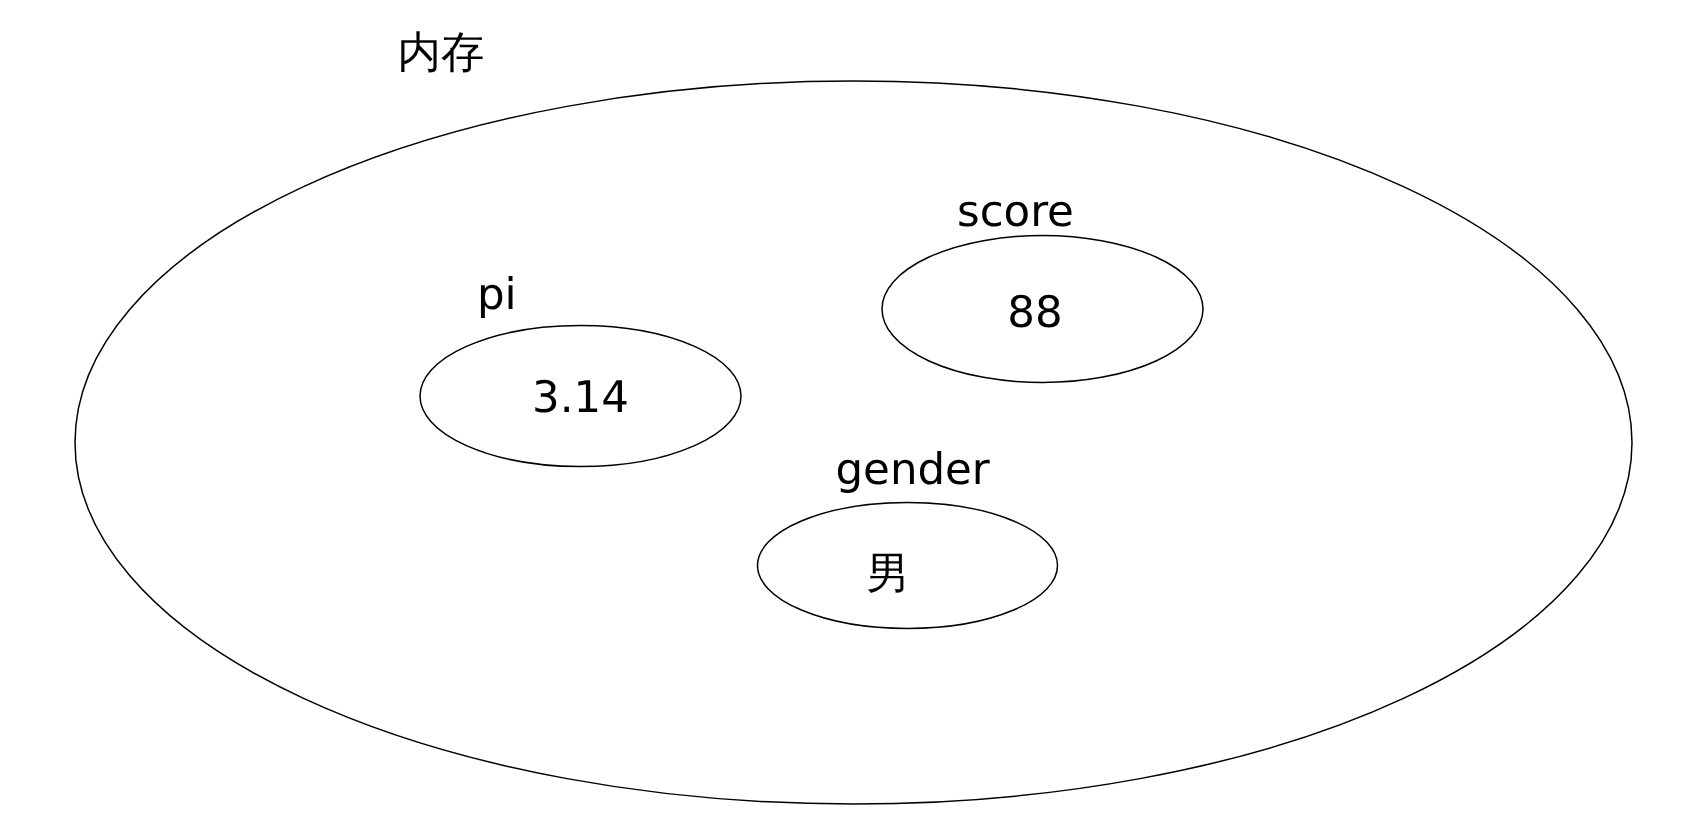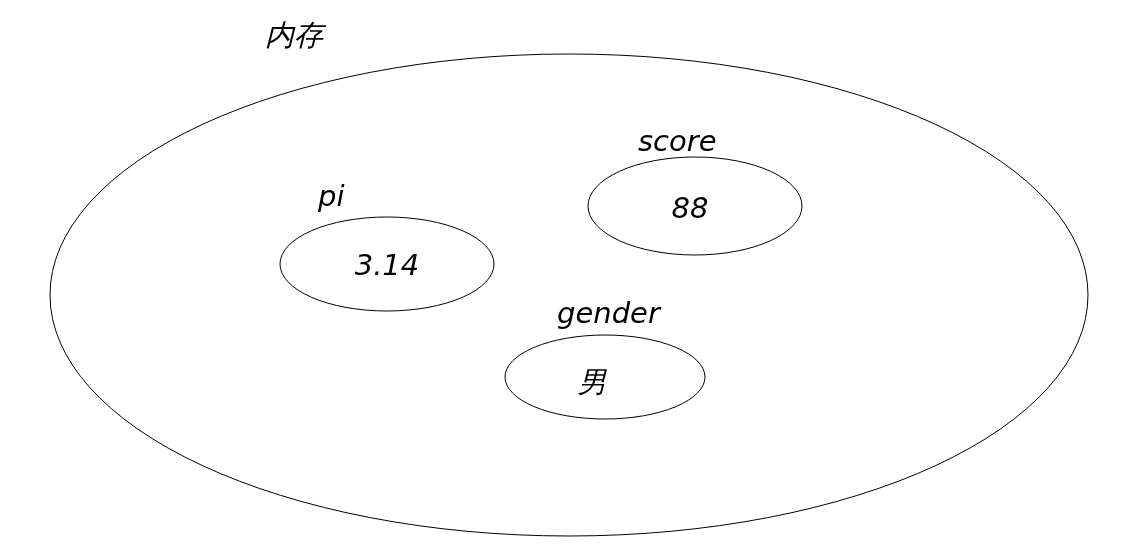--- a/index.html
+++ b/index.html
@@ -41,21 +41,21 @@
   .var-name-label {
     font-size: 29px;
   }
   .var-value-label {
     font-size: 29px;
   }
 </style>
 </head>
 <body>
 
-<div id="canvas" style="background: rgb(255, 255, 255); font-style: italic;">
+<div id="canvas" style="background: rgb(255, 255, 255);">
   <svg id="diagram-svg" viewBox="0 0 1137 558" xmlns="http://www.w3.org/2000/svg">
 
     <ellipse class="shape-outline" cx="569" cy="295" rx="519" ry="241" style="stroke: rgb(0, 0, 0);"></ellipse>
 
     <ellipse class="shape-outline" cx="387" cy="264" rx="107" ry="47" style="stroke: rgb(0, 0, 0);"></ellipse>
 
     <ellipse class="shape-outline" cx="695" cy="206" rx="107" ry="49" style="stroke: rgb(0, 0, 0);"></ellipse>
 
     <ellipse class="shape-outline" cx="605" cy="377" rx="100" ry="42" style="stroke: rgb(0, 0, 0);"></ellipse>
 

